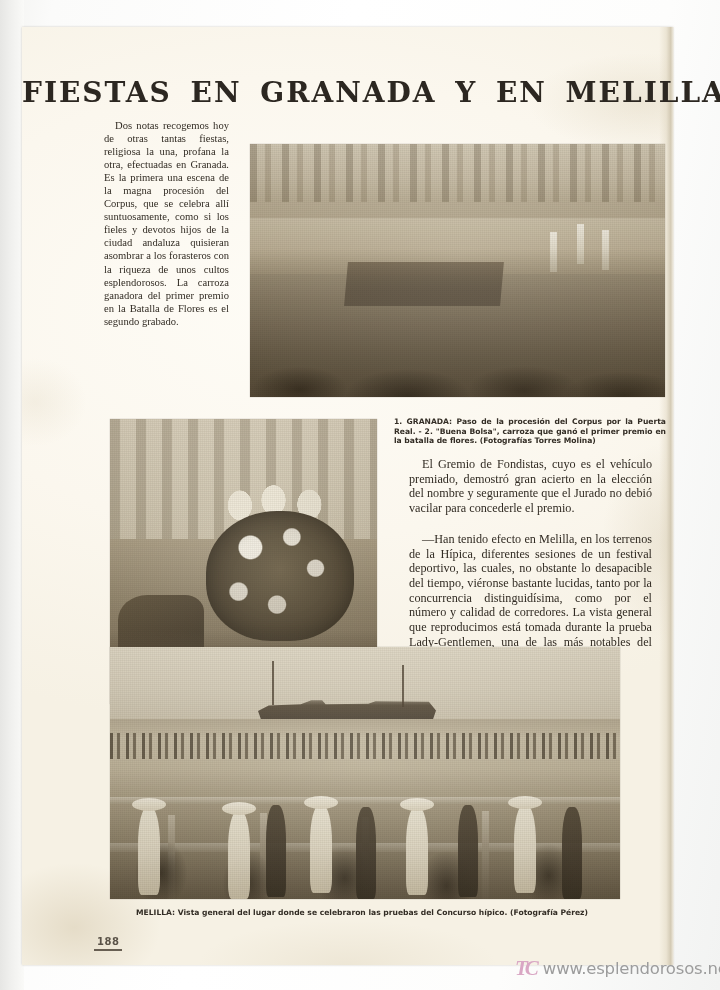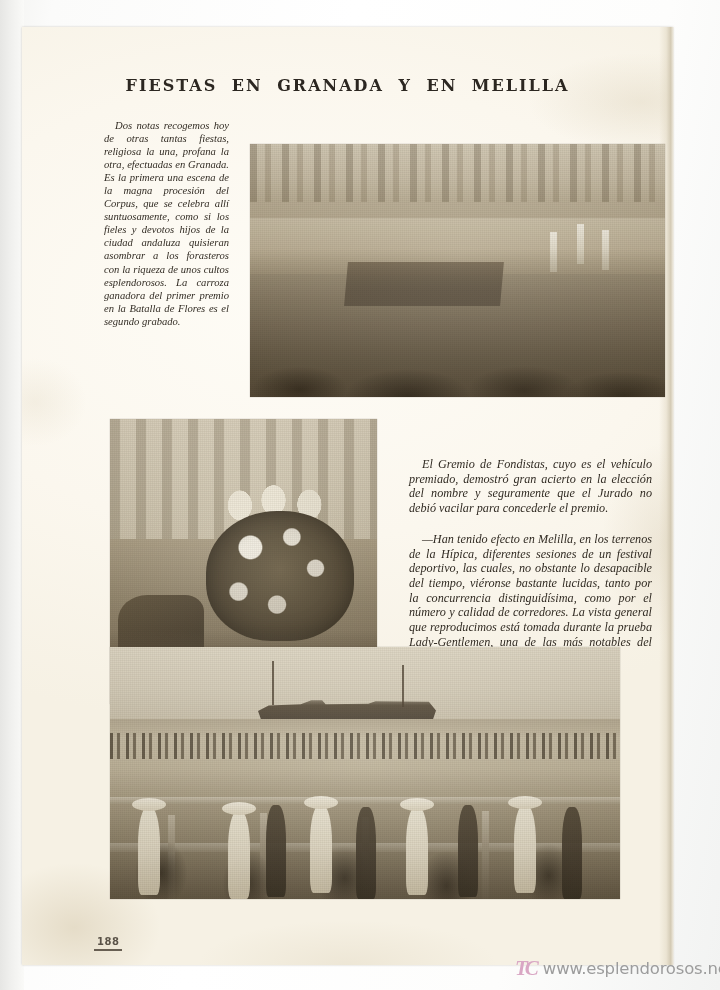--- a/index.html
+++ b/index.html
@@ -62,33 +62,32 @@
     background: radial-gradient(circle at 35% 40%, rgba(236,228,208,0.9), rgba(236,228,208,0) 70%);
   }
 
   
   #headline {
     position: absolute;
     left: 0; right: 0; top: 49px;
     text-align: center;
     font-family: "DejaVu Serif", serif;
     font-weight: bold;
-    font-size: 16px;
+    font-size: 28px;
     letter-spacing: 2.0px;
     color: #2c2721;
     word-spacing: 7px;
     white-space: nowrap;
   }
 
   
   .body-text {
     color: #312b23;
     text-align: justify;
     font-family: "Liberation Serif", serif;
-    font-style: italic;
   }
   #left-column {
     position: absolute;
     left: 82px;
     top: 92px;
     width: 125px;
     font-size: 10.6px;
     line-height: 13.05px;
   }
   #left-column p { margin: 0; text-indent: 11px; }
@@ -397,20 +396,21 @@
     <div class="base"></div>
     <div class="facade"></div>
     <div class="ladies"></div>
     <div class="floral"></div>
     <div class="horse"></div>
     <div class="streetcrowd"></div>
     <div class="grain"></div>
     <div class="vig"></div>
   </div>
 
+  <div id="caption-top" class="caption">1. GRANADA: Paso de la procesión del Corpus por la Puerta Real. - 2. "Buena Bolsa", carroza que ganó el primer premio en la batalla de flores. (Fotografías Torres Molina)</div>
 
   <div id="right-column" class="body-text">
     <p>El Gremio de Fondistas, cuyo es el vehículo premiado, demostró gran acierto en la elección del nombre y seguramente que el Jurado no debió vacilar para concederle el premio.</p>
     <p>—Han tenido efecto en Melilla, en los terrenos de la Hípica, diferentes sesiones de un festival deportivo, las cuales, no obstante lo desapacible del tiempo, viéronse bastante lucidas, tanto por la concurrencia distinguidísima, como por el número y calidad de corredores. La vista general que reproducimos está tomada durante la prueba Lady-Gentlemen, una de las más notables del concurso.</p>
   </div>
 
   <div class="photo" id="photo-melilla">
     <div class="base"></div>
     <div class="sky-band"></div>
     <div class="mast" style="left:162px; top:14px; height:44px;"></div>
@@ -432,20 +432,21 @@
     <div class="lady" style="left:200px; bottom:6px;"></div>
     <div class="gent" style="left:246px; bottom:0px;"></div>
     <div class="lady" style="left:296px; bottom:4px;"></div>
     <div class="gent" style="left:348px; bottom:2px;"></div>
     <div class="lady" style="left:404px; bottom:6px;"></div>
     <div class="gent" style="left:452px; bottom:0px;"></div>
     <div class="grain"></div>
     <div class="vig"></div>
   </div>
 
+  <div id="caption-bottom" class="caption">MELILLA: Vista general del lugar donde se celebraron las pruebas del Concurso hípico. (Fotografía Pérez)</div>
 
   <div id="page-number">188</div>
 
 </div>
 
 <div id="watermark">
   <span id="watermark-logo">TC</span>
   <span id="watermark-text">www.esplendorosos.net</span>
 </div>
 

